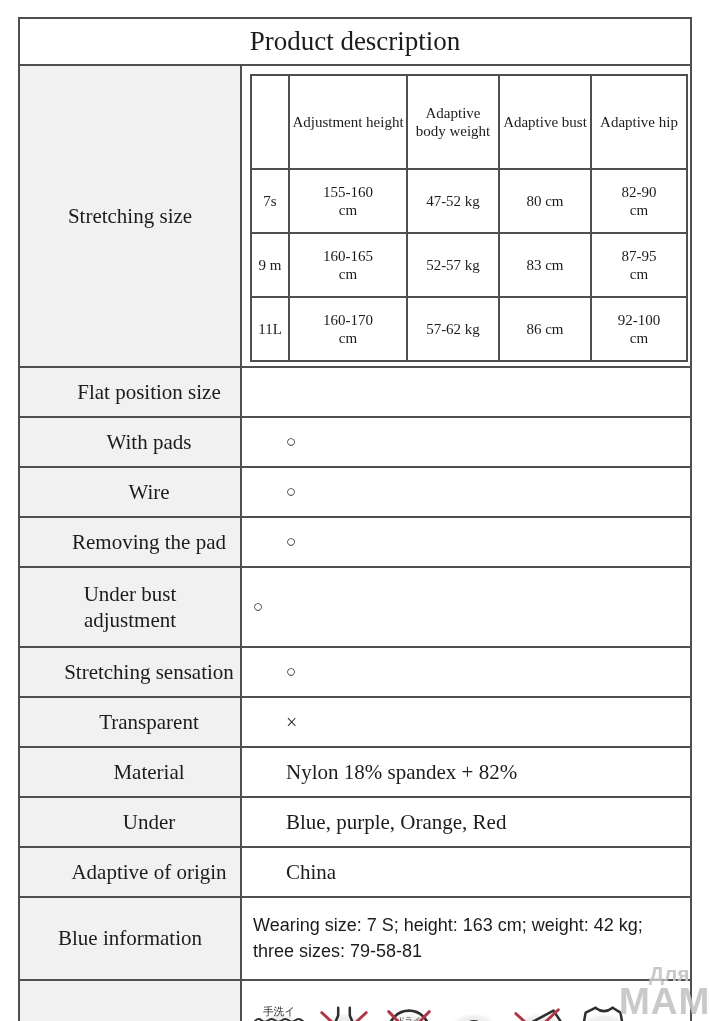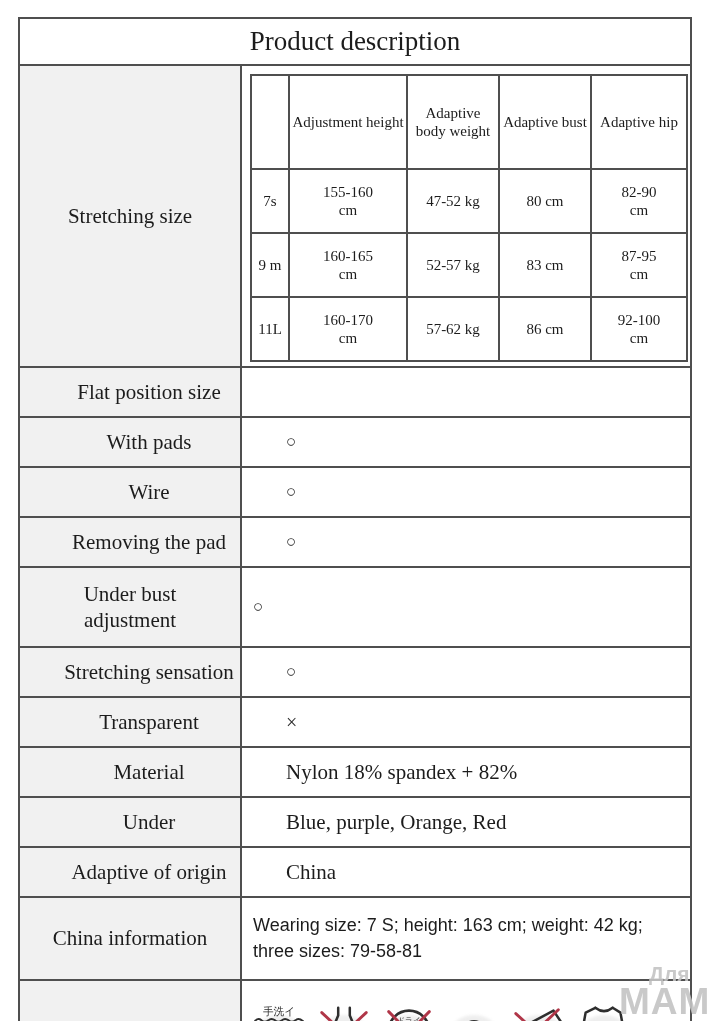--- a/index.html
+++ b/index.html
@@ -163,21 +163,21 @@
   </tr>
   <tr class="r-s">
     <td class="lbl">Under</td>
     <td class="val">Blue, purple, Orange, Red</td>
   </tr>
   <tr class="r-s">
     <td class="lbl">Adaptive of origin</td>
     <td class="val">China</td>
   </tr>
   <tr class="r-model">
-    <td class="lbl">China information</td>
+    <td class="lbl">Blue information</td>
     <td class="val">Wearing size: 7 S; height: 163 cm; weight: 42 kg; three sizes: 79-58-81</td>
   </tr>
 
   <tr class="r-care">
     <td class="lbl"></td>
     <td class="val care-val">
       <div class="care-row-icons">
 
         <span class="care-icon">
           <svg width="58" height="62" viewBox="0 0 60 62" fill="none" stroke="#2e2e2e" stroke-width="2.6" stroke-linecap="round" stroke-linejoin="round">

